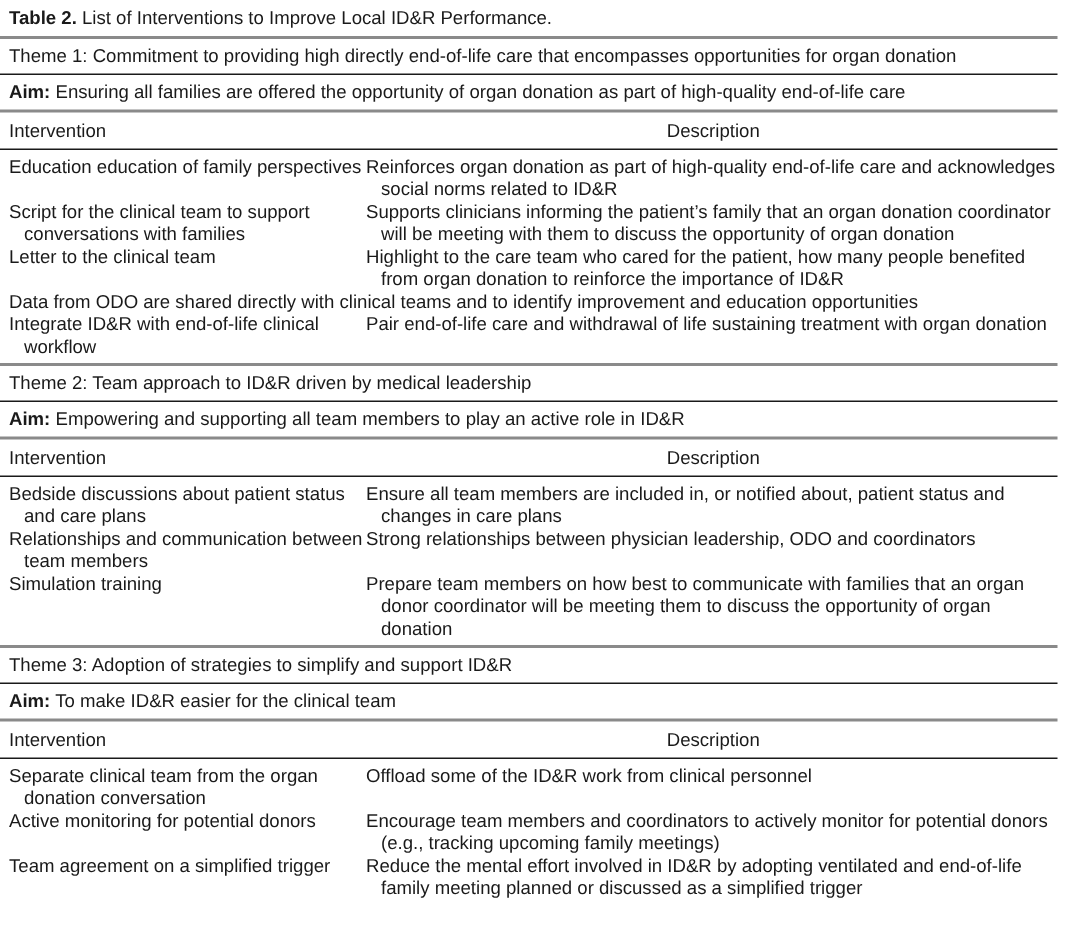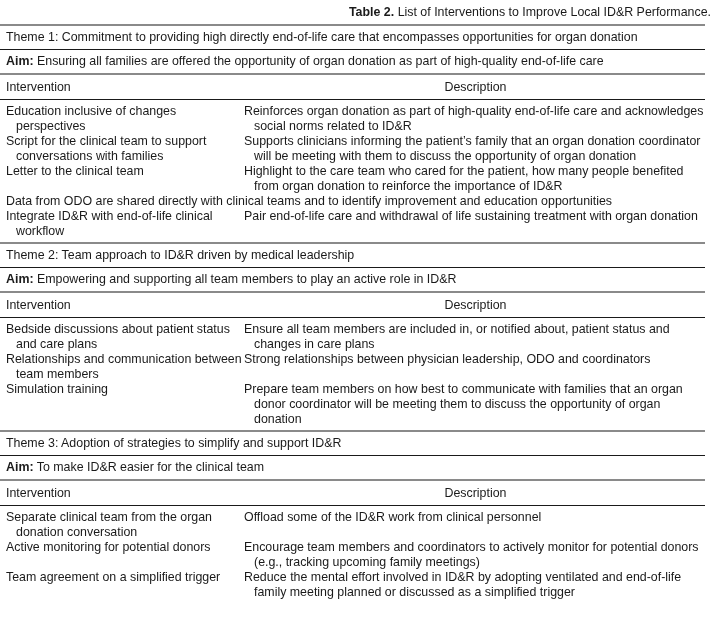--- a/index.html
+++ b/index.html
@@ -19,21 +19,20 @@
     .page {
       position: relative;
       width: 705px;
       padding-left: 6px;
     }
     .caption {
       height: 24px;
       line-height: 24px;
       padding-left: 0;
       font-size: 12.4px;
-      text-align: right;
     }
     .caption b { font-weight: bold; }
     .rule-gray {
       height: 2px;
       background: #8a8a8a;
       margin-left: -6px;
       width: 705px;
     }
     .rule-black {
       height: 1px;
@@ -91,21 +90,21 @@
     <span>Ensuring all families are offered the opportunity of organ donation as part of high-quality end-of-life care</span>
   </div>
   <div class="rule-gray"></div>
   <div class="head-row">
     <div class="c1">Intervention</div>
     <div class="c2">Description</div>
   </div>
   <div class="rule-black"></div>
   <div class="rows">
     <div class="row">
-      <div class="c1">Education inclusive of changes perspectives</div>
+      <div class="c1">Education education of family perspectives</div>
       <div class="c2">Reinforces organ donation as part of high-quality end-of-life care and acknowledges social norms related to ID&amp;R</div>
     </div>
     <div class="row">
       <div class="c1">Script for the clinical team to support conversations with families</div>
       <div class="c2">Supports clinicians informing the patient’s family that an organ donation coordinator will be meeting with them to discuss the opportunity of organ donation</div>
     </div>
     <div class="row">
       <div class="c1">Letter to the clinical team</div>
       <div class="c2">Highlight to the care team who cared for the patient, how many people benefited from organ donation to reinforce the importance of ID&amp;R</div>
     </div>

